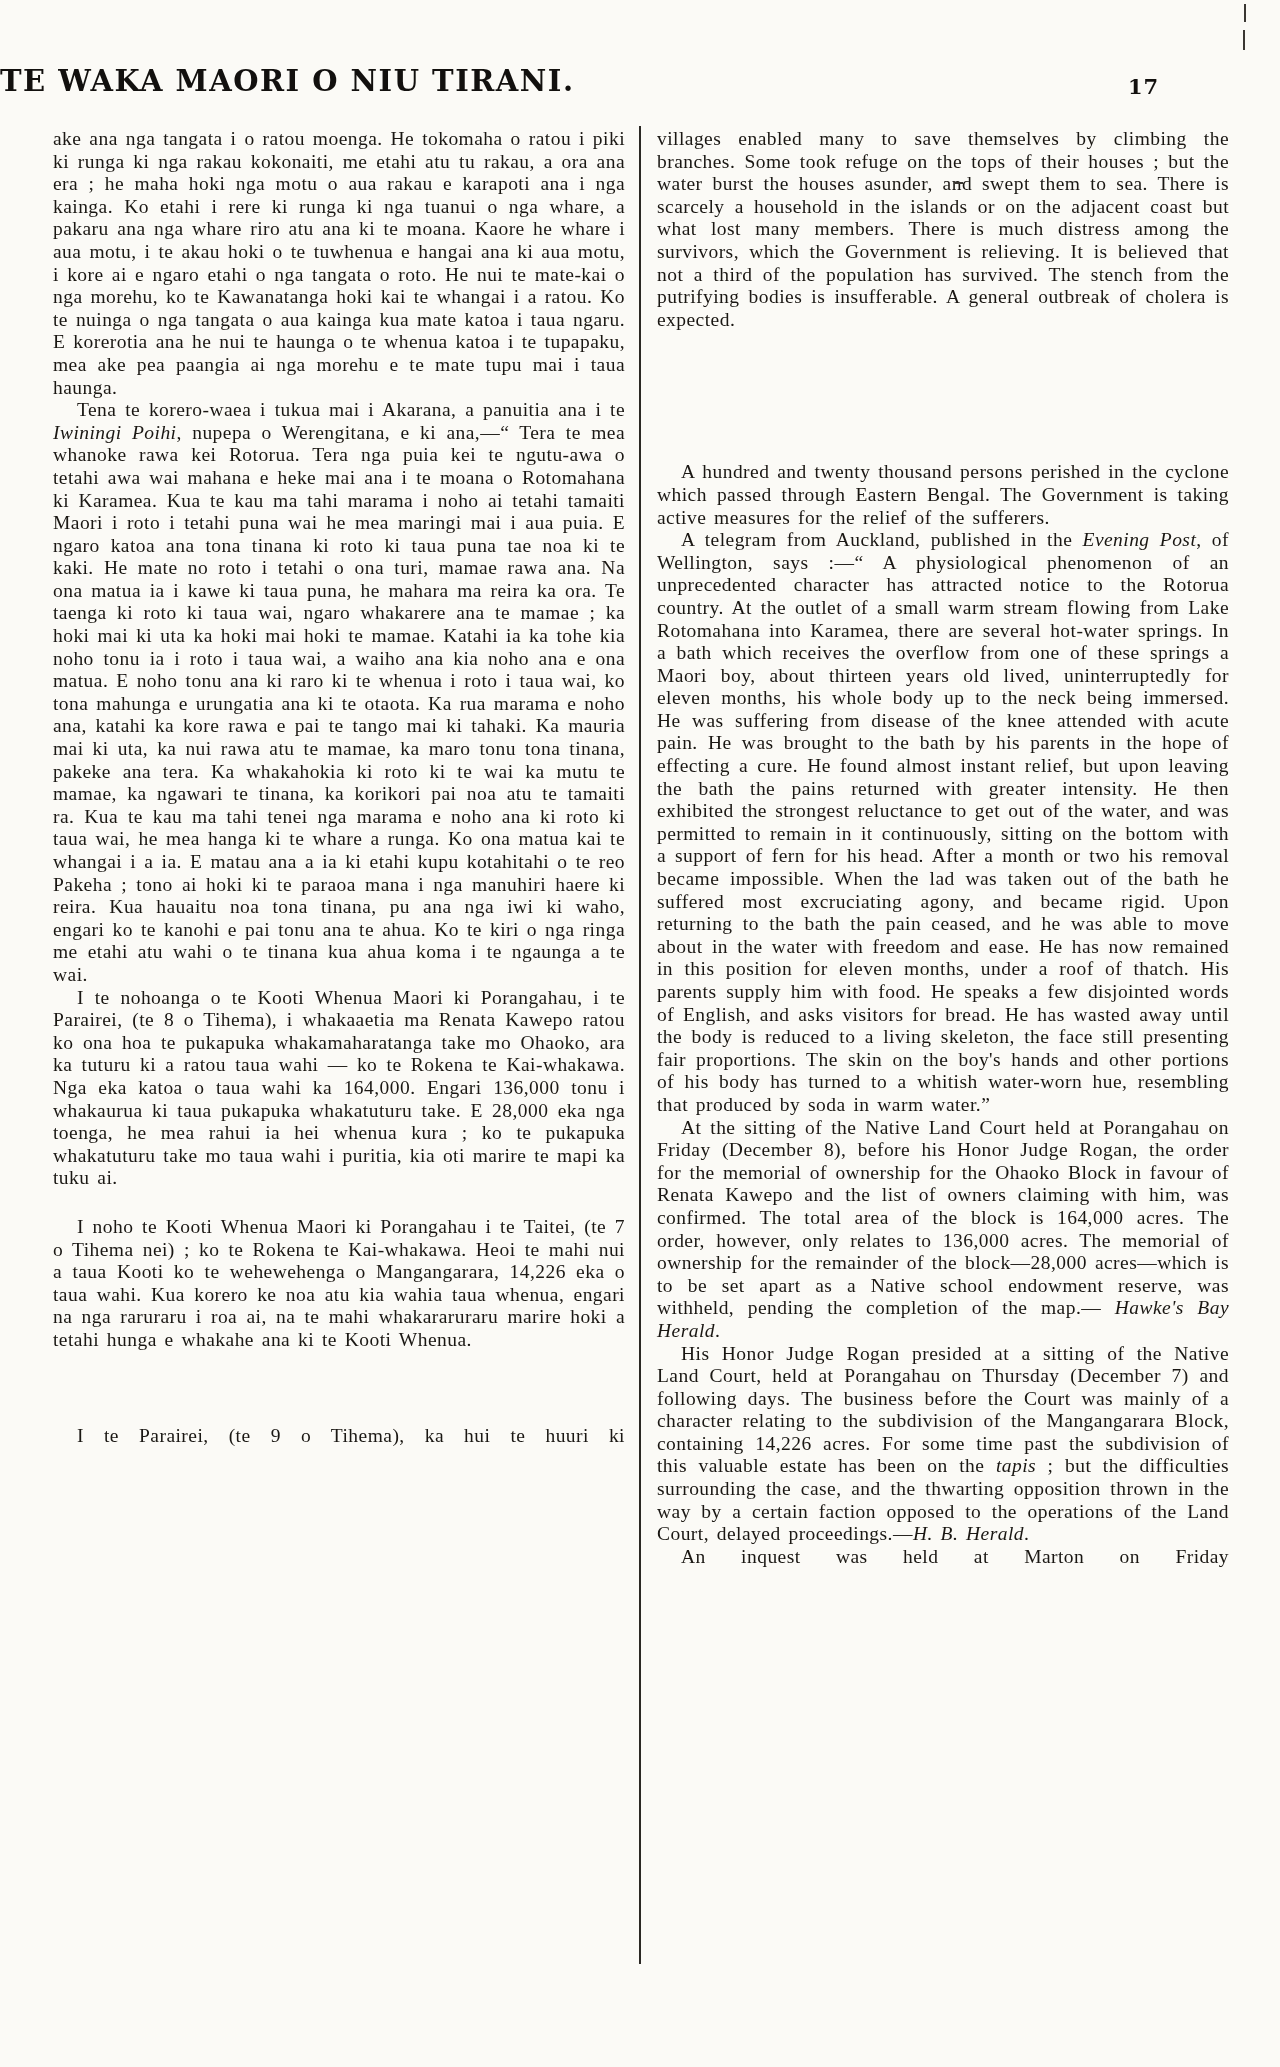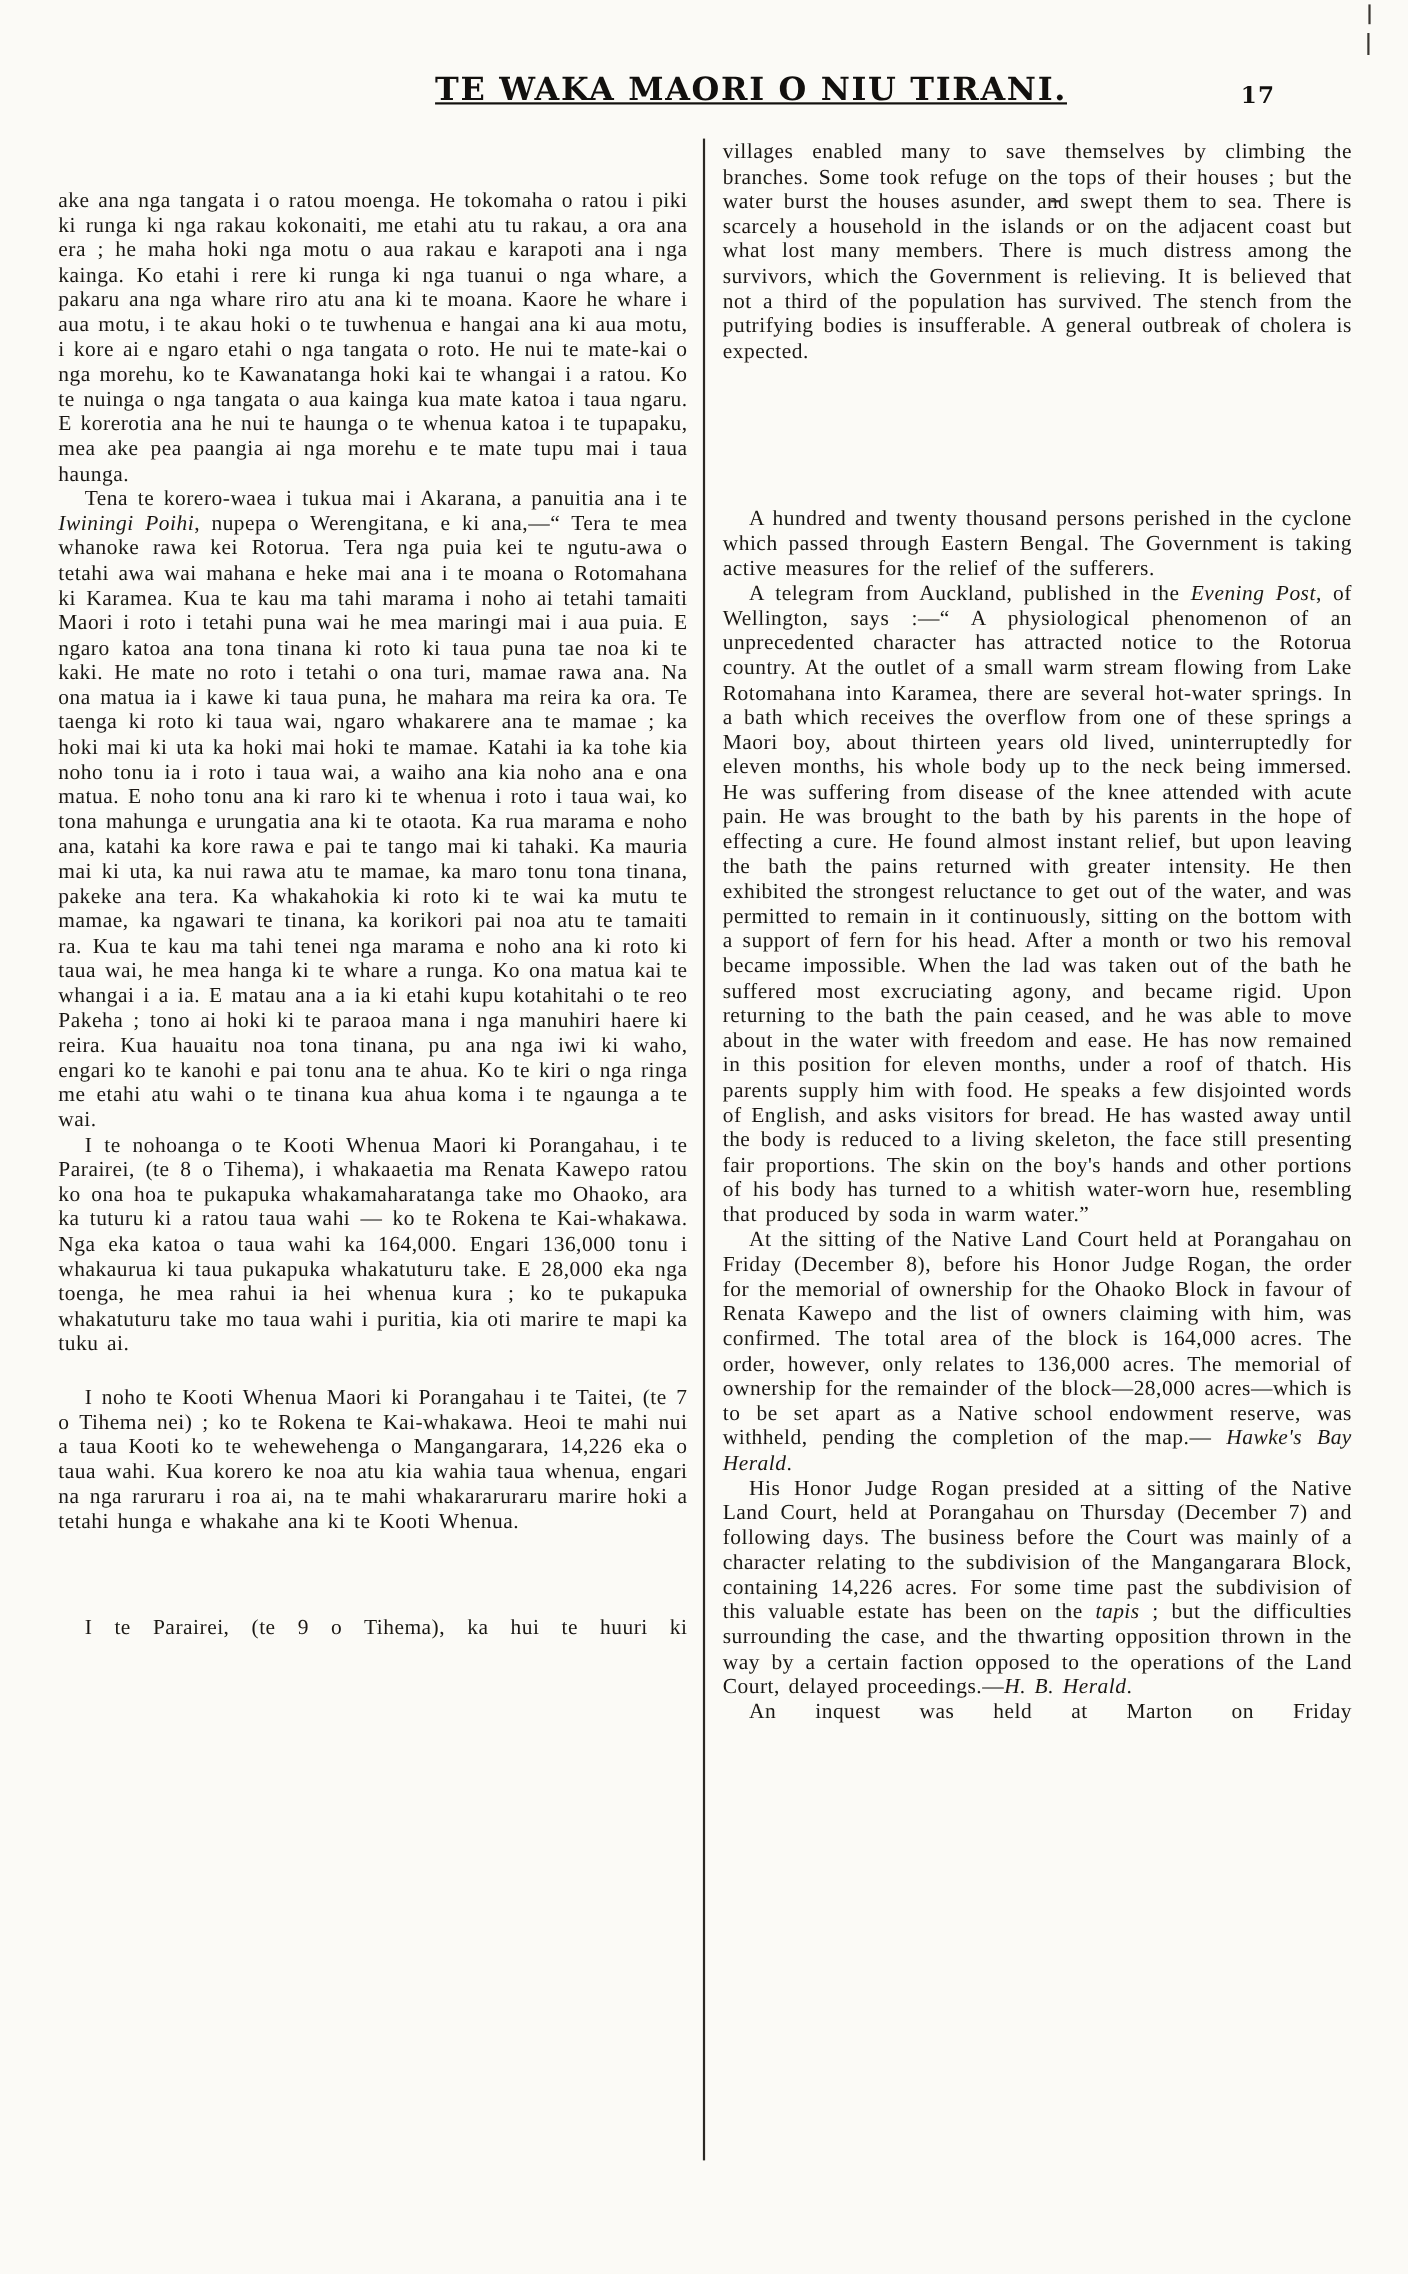--- a/index.html
+++ b/index.html
@@ -7,46 +7,45 @@
     width:1280px;height:2067px;
     background:#fbfaf6;
     font-family:"Liberation Serif", serif;
     color:#161412;
     position:relative;
     overflow:hidden;
   }
   .page{position:absolute;inset:0;}
   .masthead{
     position:absolute;left:0;top:64px;width:970px;
-    text-align:right;
+    text-align:left;
     font-family:"DejaVu Serif", serif;
     font-weight:700;
     font-size:29px;
     letter-spacing:1.5px;
     white-space:nowrap;
     color:#12100e;
-    text-decoration:underline;
   }
   .page-number{
     position:absolute;left:1128px;top:74px;
     font-family:"DejaVu Serif", serif;
     font-weight:700;
     font-size:21px;
     letter-spacing:1px;
     color:#12100e;
   }
   .divider{
     position:absolute;left:639px;top:126px;
     width:2px;height:1838px;
     background:#2b2824;
   }
   .col{
     position:absolute;top:128px;width:572px;
   }
-  .col-left{left:53px;margin-top:44px;}
+  .col-left{left:53px;}
   .col-right{left:657px;}
   p.para{
     margin:0;
     font-size:19.5px;
     line-height:22.6px;
     letter-spacing:0.45px;
     word-spacing:2.5px;
     text-align:justify;
     color:#1a1713;
   }

